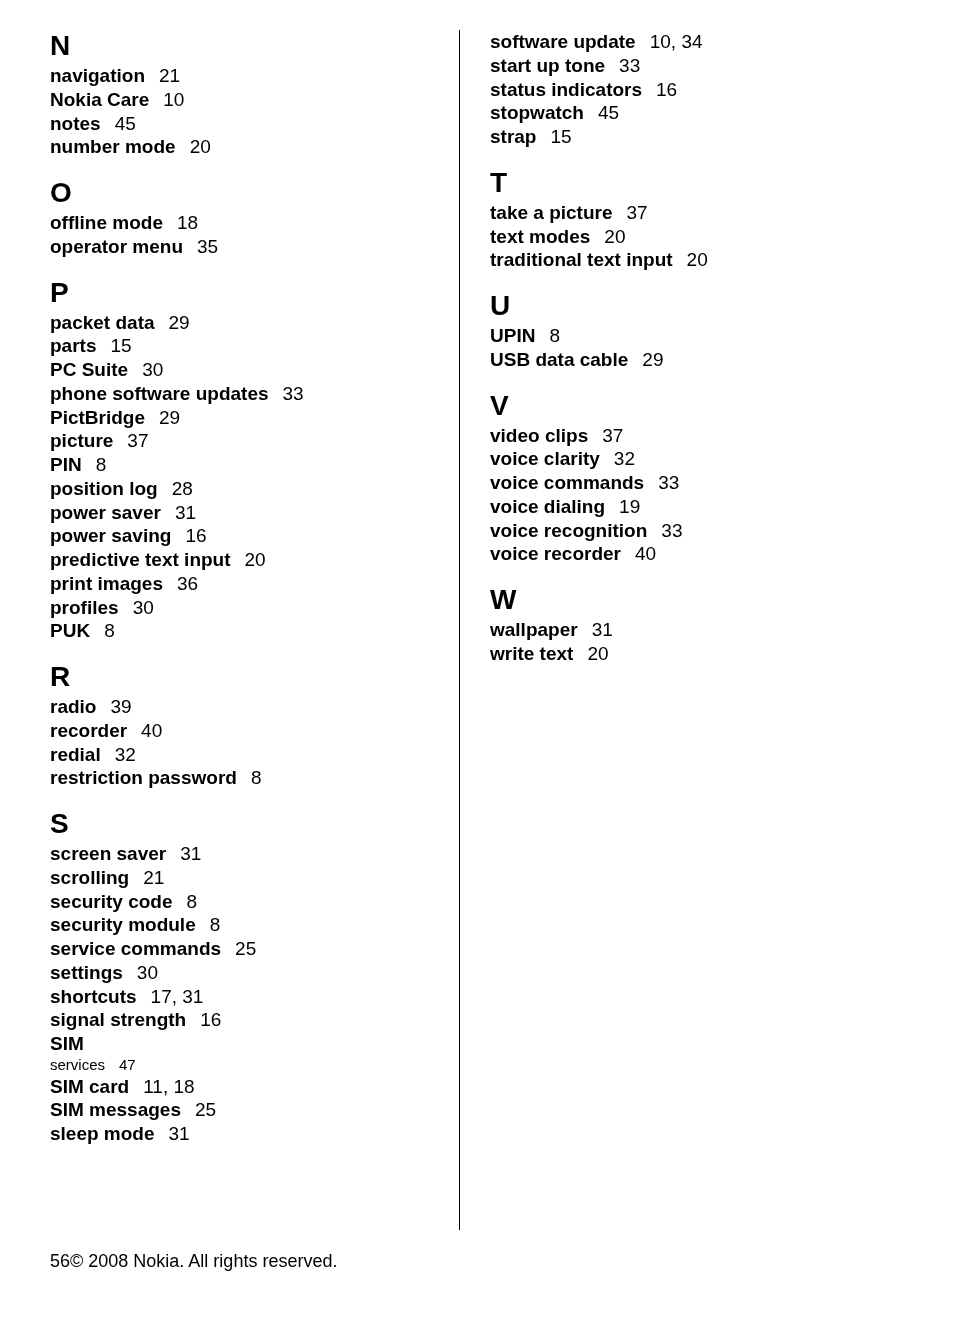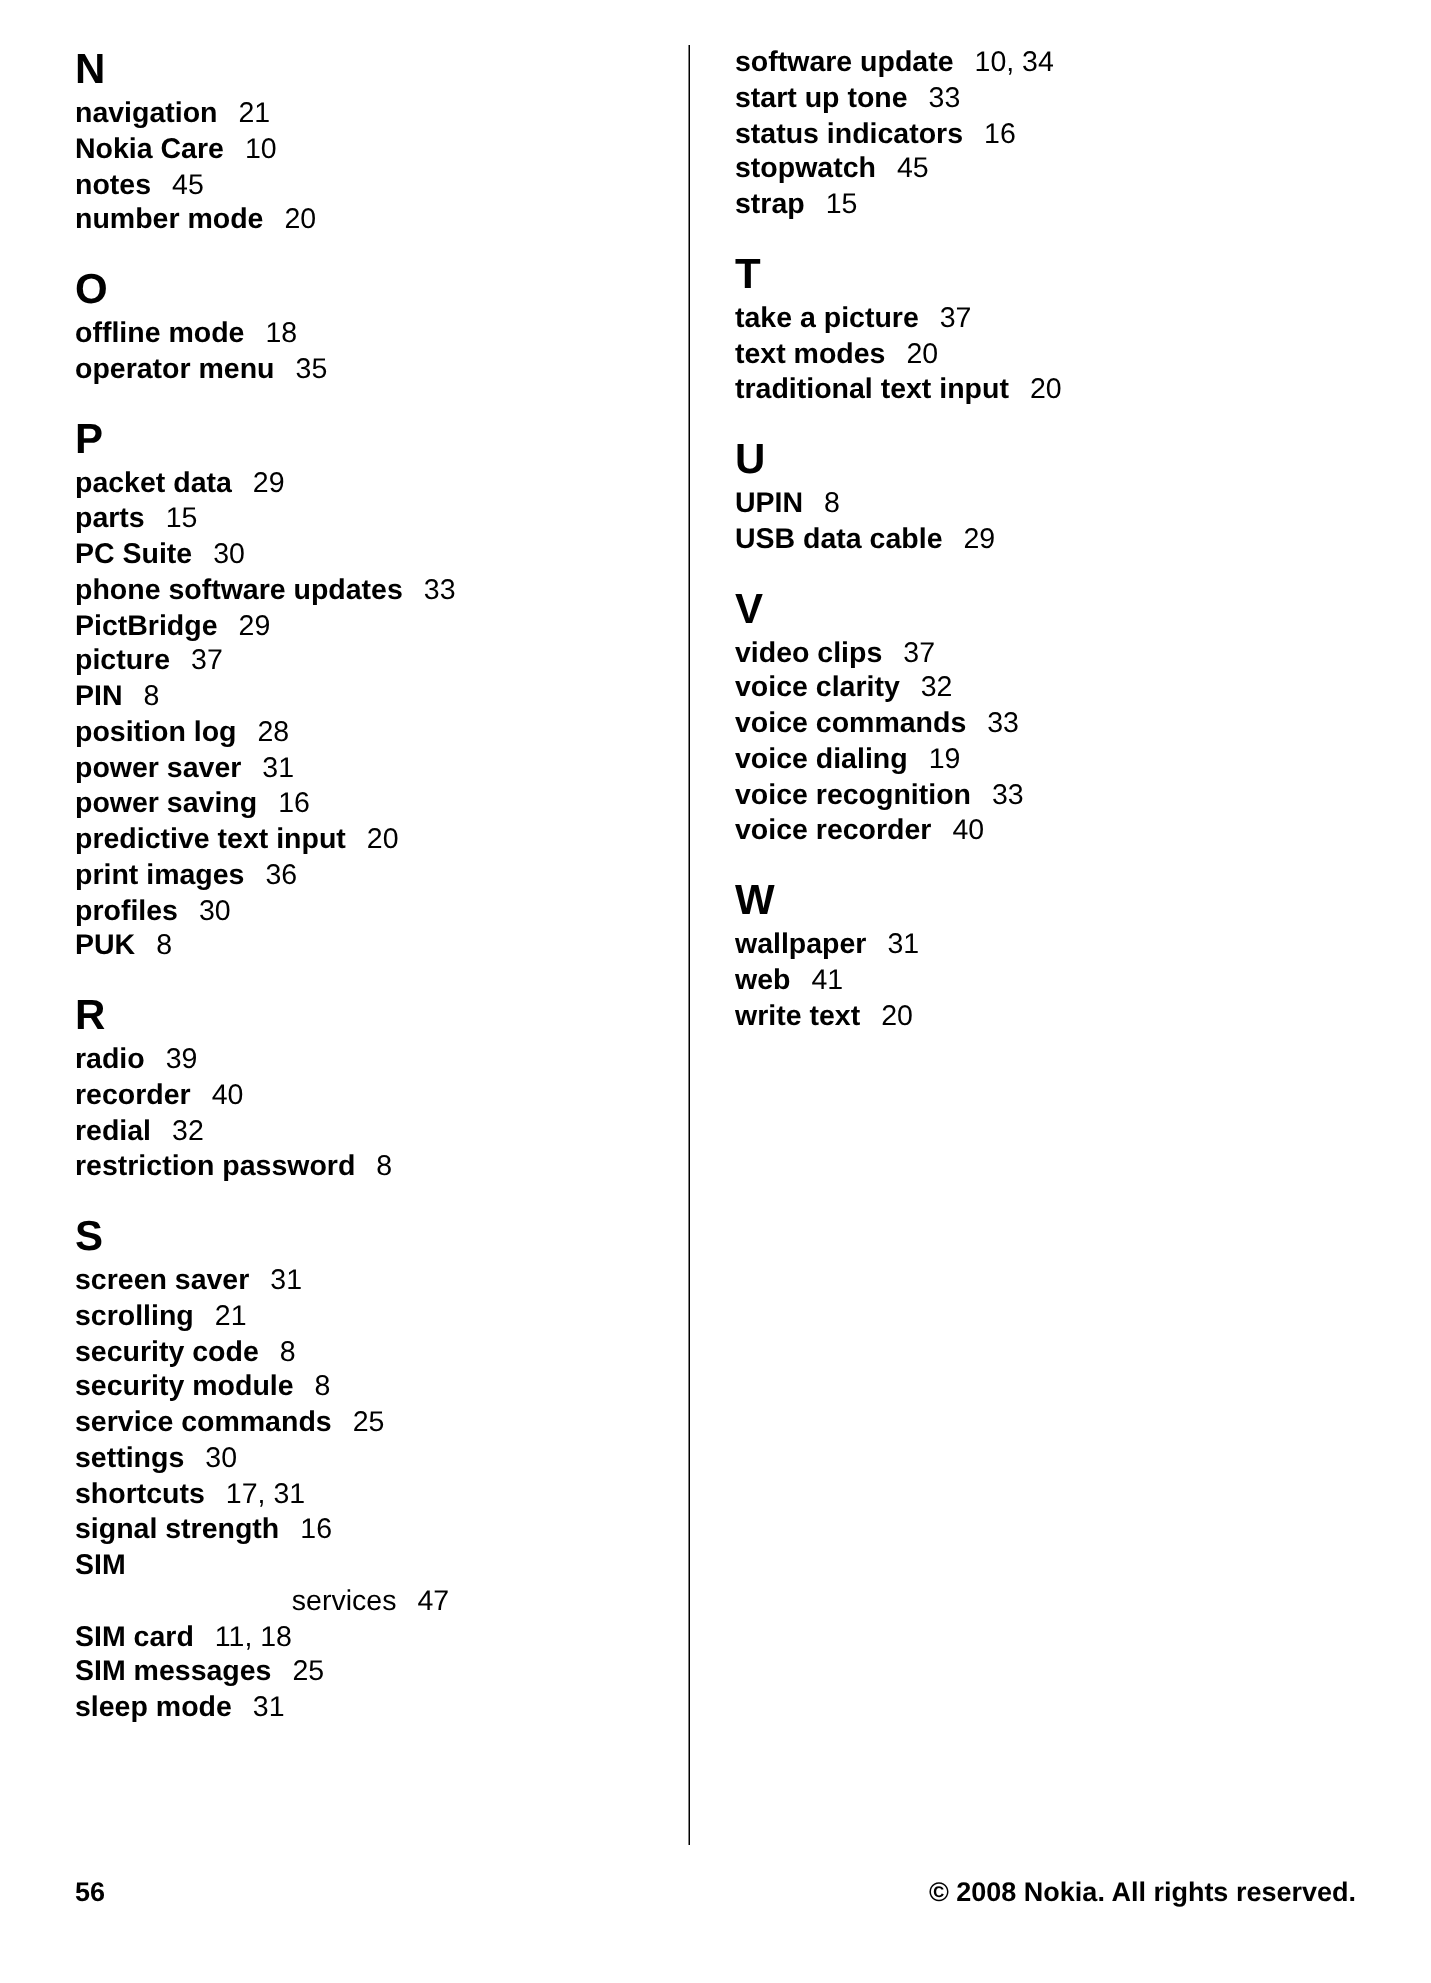--- a/index.html
+++ b/index.html
@@ -41,38 +41,36 @@
   .entry {
     font-size: 19px;
     line-height: 1.25;
     font-weight: bold;
   }
   .entry .pages {
     font-weight: normal;
     margin-left: 14px;
   }
   .subentry {
-    font-size: 19px;
+    font-size: 15px;
     line-height: 1.25;
     font-weight: normal;
-    text-align: center;
   }
   .subentry .pages {
     font-weight: normal;
     margin-left: 14px;
   }
   .footer {
     position: absolute;
     bottom: 50px;
     left: 50px;
     right: 50px;
     display: flex;
-    justify-content: space-between;
     font-size: 18px;
-    font-weight: bold;
+    font-weight: normal;
   }
 </style>
 </head>
 <body>
 
 <div class="page">
   <div class="columns">
     <div class="col col-left" id="col-left">
         <div class="letter">N</div>
         <div class="entry"><span>navigation</span><span class="pages">21</span></div>
@@ -132,21 +130,20 @@
         <div class="entry"><span>USB data cable</span><span class="pages">29</span></div>
         <div class="letter">V</div>
         <div class="entry"><span>video clips</span><span class="pages">37</span></div>
         <div class="entry"><span>voice clarity</span><span class="pages">32</span></div>
         <div class="entry"><span>voice commands</span><span class="pages">33</span></div>
         <div class="entry"><span>voice dialing</span><span class="pages">19</span></div>
         <div class="entry"><span>voice recognition</span><span class="pages">33</span></div>
         <div class="entry"><span>voice recorder</span><span class="pages">40</span></div>
         <div class="letter">W</div>
         <div class="entry"><span>wallpaper</span><span class="pages">31</span></div>
-        <div class="entry"><span>web</span><span class="pages">41</span></div>
         <div class="entry"><span>write text</span><span class="pages">20</span></div>
       </div>
   </div>
   <div class="footer">
     <span>56</span>
     <span>© 2008 Nokia. All rights reserved.</span>
   </div>
 </div>
 
 </body></html>

